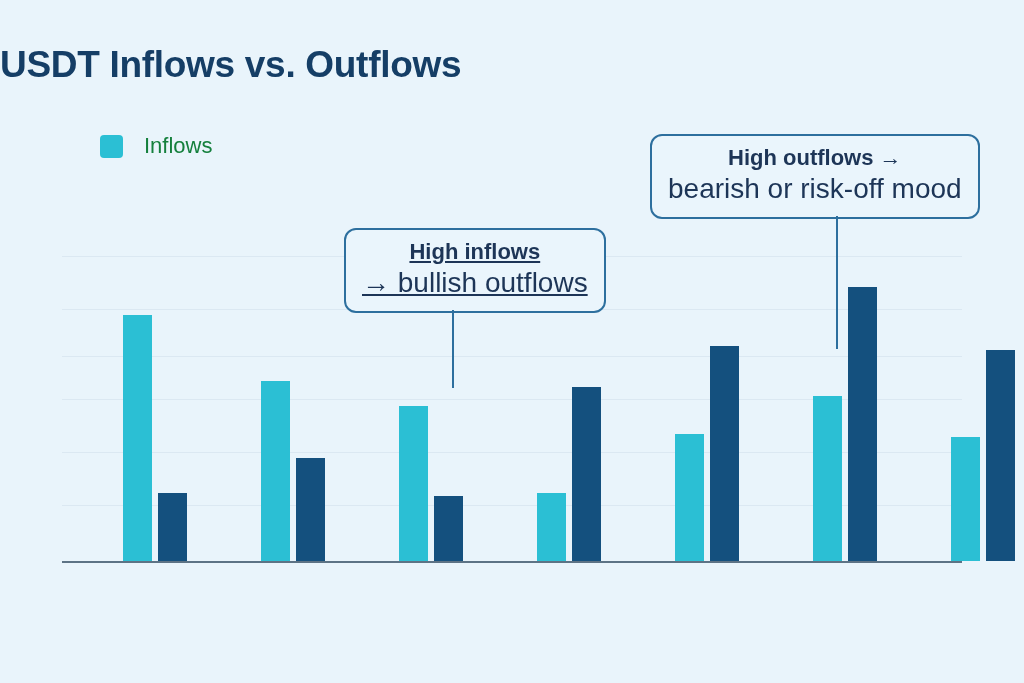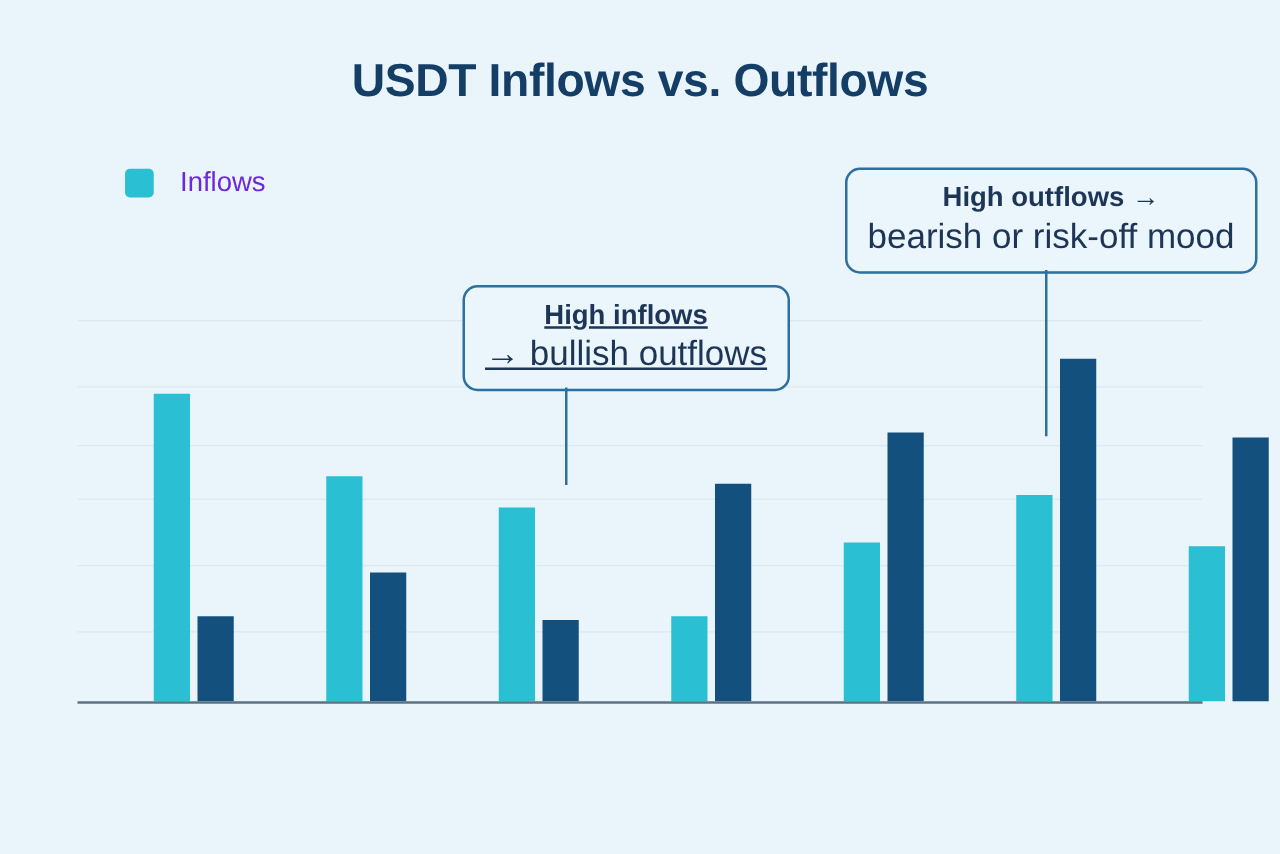--- a/index.html
+++ b/index.html
@@ -9,21 +9,20 @@
     font-family:"Liberation Sans", sans-serif;
     position:relative;
     overflow:hidden;
   }
   #stage { position:absolute; inset:0; }
 
   
   .chart-title{
     position:absolute;
     left:0; right:0; top:44px;
-    text-align:center;
     font-size:37px;
     font-weight:bold;
     color:#153e66;
     letter-spacing:-0.3px;
   }
 
   
   .legend{
     position:absolute;
     left:100px; top:129px;
@@ -34,21 +33,21 @@
     height:34px;
   }
   .legend-swatch{
     width:23px; height:23px;
     border-radius:4px;
     flex:0 0 auto;
   }
   .legend-label{
     margin-left:21px;
     font-size:22px;
-    color:#6d28d9;
+    color:#15803d;
   }
 
   
   .plot{
     position:absolute;
     left:62px;  top:250px;
     width:900px; height:313px;
   }
   .gridline{
     position:absolute;
@@ -78,21 +77,20 @@
   
   .callout{
     position:absolute;
     background:#eaf5fc;
     border:2px solid #2d6f9e;
     border-radius:12px;
     padding:9px 16px 11px 16px;
     text-align:center;
     color:#1d3557;
     line-height:1.22;
-    margin-left:26px;
   }
   .callout .l1{ font-size:22px; font-weight:bold; white-space:nowrap; }
   .callout .l2{ font-size:28px; white-space:nowrap; }
   .connector{
     position:absolute;
     width:2px;
     background:#2d6f9e;
   }
 
   #callout-inflows{ left:344px; top:228px;text-decoration:underline; }

